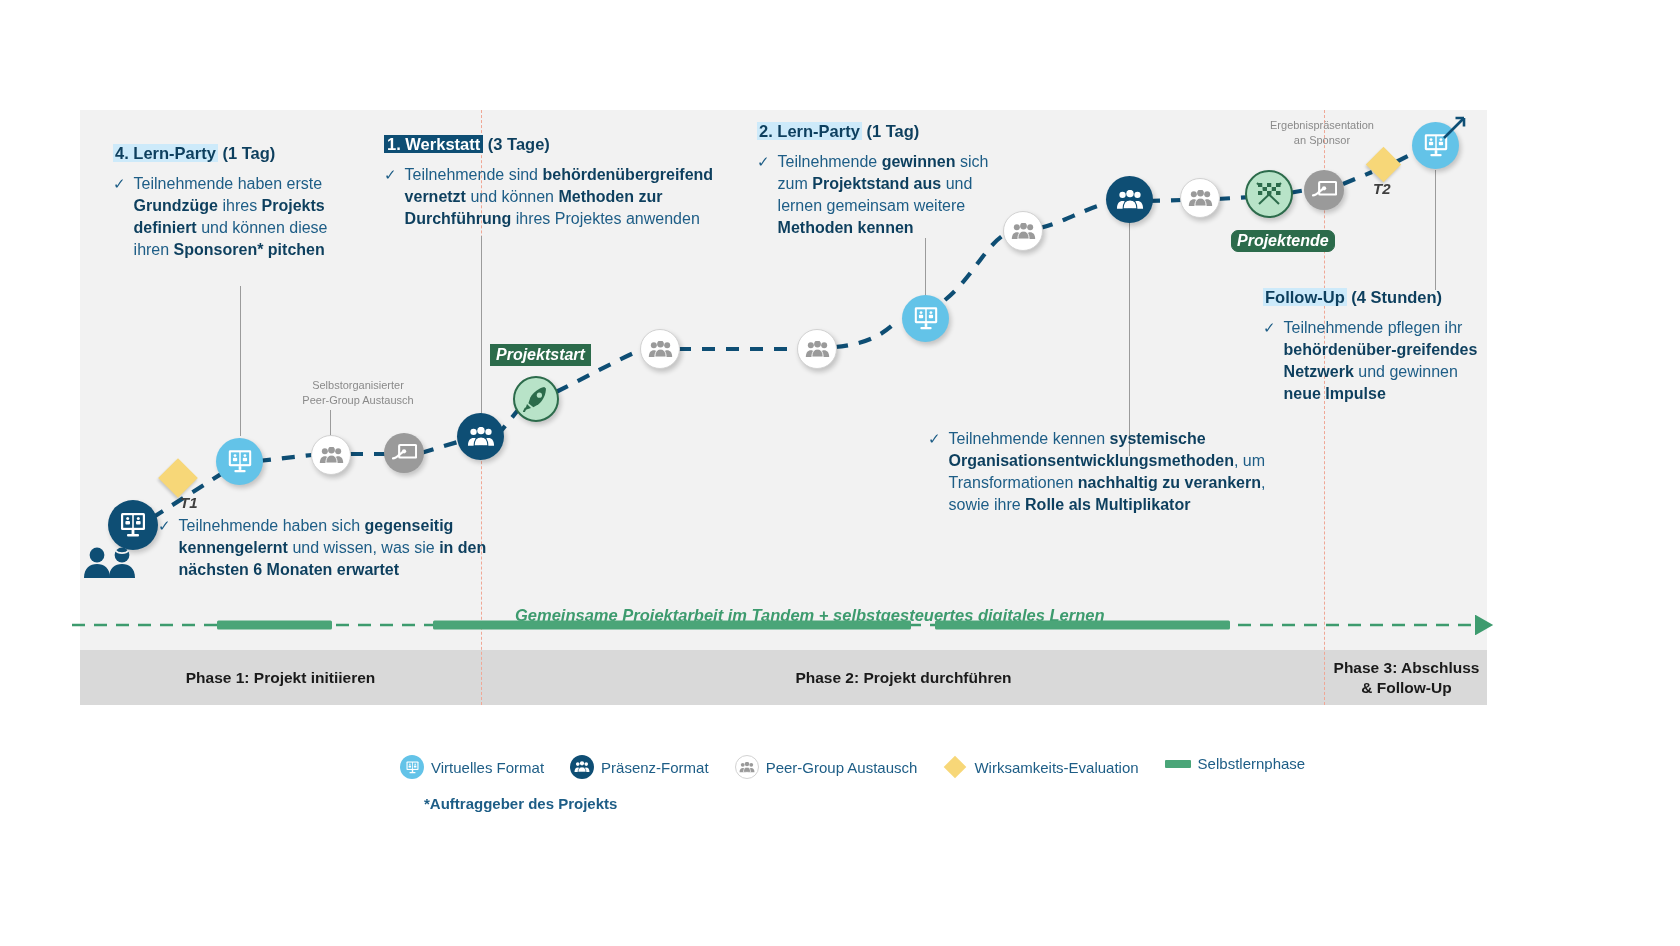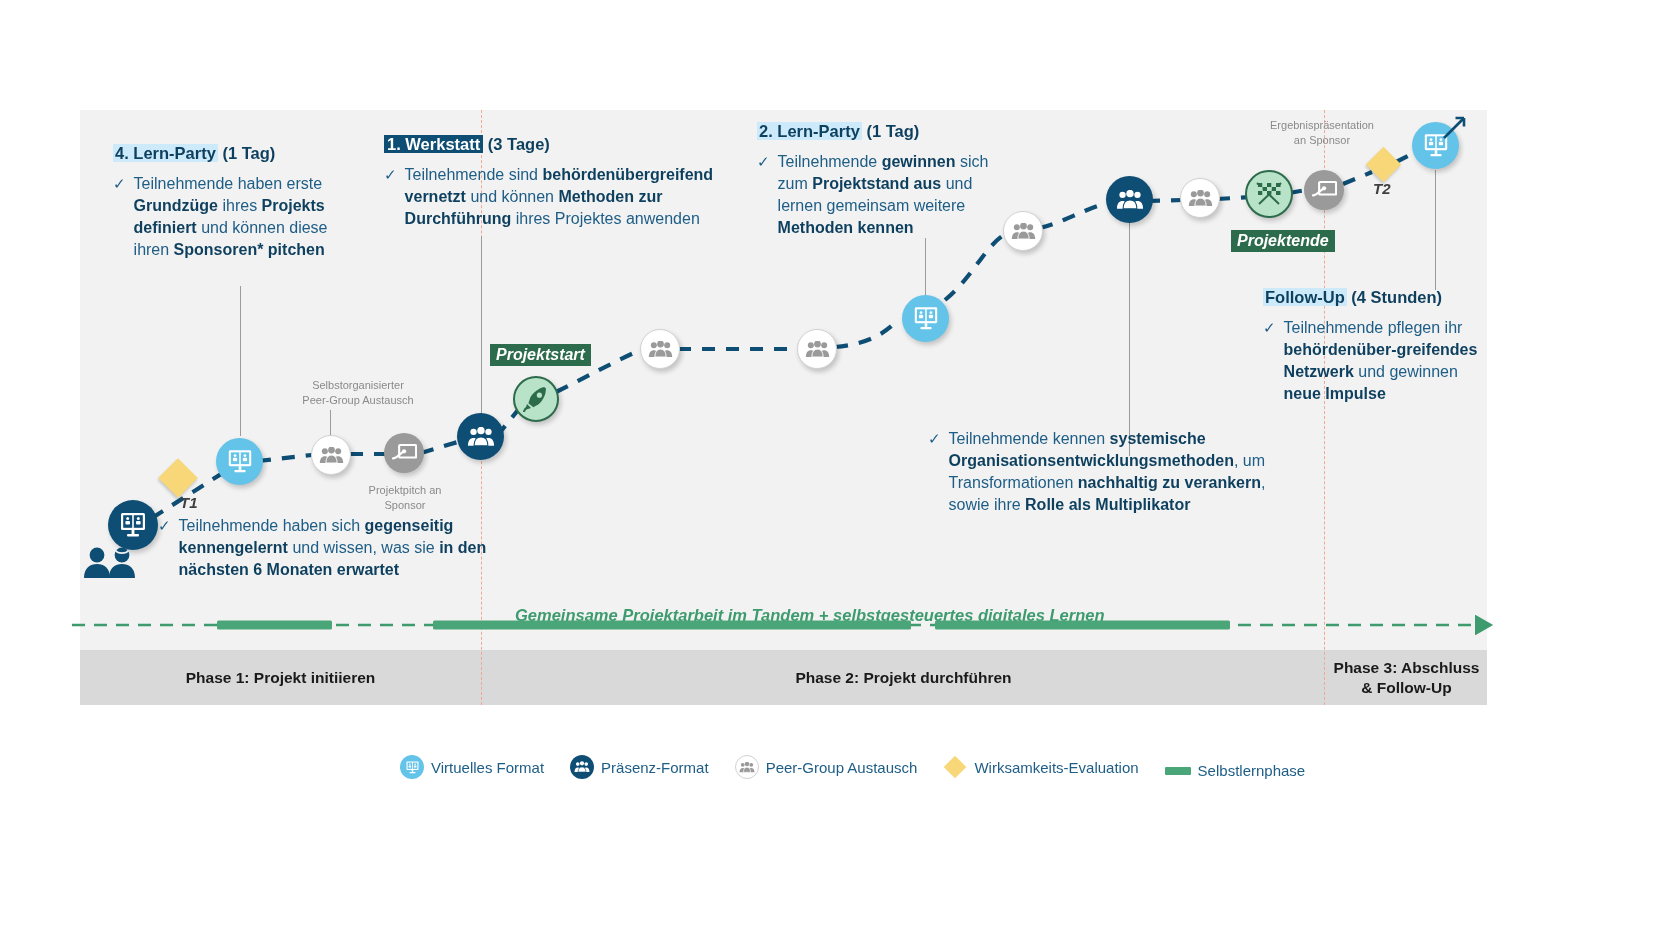--- a/index.html
+++ b/index.html
@@ -47,21 +47,21 @@
 
   .milestone{position:absolute;background:#2c6b4b;color:#ffffff;font-style:italic;font-weight:bold;
              font-size:16px;padding:1px 5px;border:1px solid #2c6b4b;}
 
   
   #timelinesvg{position:absolute;left:70px;top:605px;width:1425px;height:40px;}
   .selfwork{position:absolute;font-style:italic;font-weight:bold;font-size:16.5px;color:#3d9b6e;margin-top:6px;}
 
   
   .legend{position:absolute;left:400px;top:755px;width:900px;}
-  .lg-row{display:flex;align-items:flex-end;gap:0;}
+  .lg-row{display:flex;align-items:flex-start;gap:0;}
   .lg-item{display:flex;align-items:center;gap:7px;margin-right:26px;}
   .lg-item .lbl{font-size:15px;color:#1d5d86;white-space:nowrap;}
   .lg-ic{width:24px;height:24px;border-radius:50%;display:flex;align-items:center;justify-content:center;
          box-sizing:border-box;flex:0 0 auto;}
   .lg-dia{width:16px;height:16px;background:#f7d778;transform:rotate(45deg);flex:0 0 auto;margin:4px;}
   .lg-bar{width:26px;height:8px;background:#4aa578;border-radius:1px;flex:0 0 auto;}
   .footnote{margin-top:16px;margin-left:24px;font-size:15px;color:#1d5d86;font-weight:bold;}
 
   .people{position:absolute;}
 </style>
@@ -302,29 +302,25 @@
       <rect x="9" y="22" width="12" height="2.4" rx="1" fill="#fff"></rect>
     </svg>
   </div>
 
   <svg style="position:absolute;left:1440px;top:112px;" width="30" height="30" viewBox="0 0 30 30">
     <path d="M4 26 L24 6" stroke="#0e4e74" stroke-width="2.6" fill="none"></path>
     <path d="M24 6 L15.5 6 M24 6 L24 14.5" stroke="#0e4e74" stroke-width="2.6" fill="none"></path>
   </svg>
 
   <div class="milestone" style="left:490px;top:344px;">Projektstart</div>
-  <div class="milestone" style="left:1231px;top:230px;">Projektende</div>
+  <div class="milestone" style="left:1231px;top:230px;border-radius:7px;">Projektende</div>
 
   <div class="annot" style="left:240px;top:378px;width:180px;padding-left:28px;">
     <span>Selbstorganisierter</span><br>
     <span>Peer-Group Austausch</span>
-  </div>
-  <div class="annot" style="left:330px;top:483px;width:150px;">
-    <span>Projektpitch an</span><br>
-    <span>Sponsor</span>
   </div>
   <div class="annot" style="left:1222px;top:118px;width:200px;">
     <span>Ergebnispräsentation</span><br>
     <span>an Sponsor</span>
   </div>
 
   <div class="callout" style="left:113px;top:144px;width:235px;">
     <div class="hd">
       <span class="hl-l">4. Lern-Party</span><span> (1 Tag)</span>
     </div>
@@ -456,15 +452,16 @@
         <div class="lg-dia"></div>
         <span class="lbl">Wirksamkeits-Evaluation</span>
       </div>
 
       <div class="lg-item">
         <div class="lg-bar"></div>
         <span class="lbl">Selbstlernphase</span>
       </div>
 
     </div>
+    <div class="footnote">*Auftraggeber des Projekts</div>
   </div>
 
 </div>
 
 </body></html>

